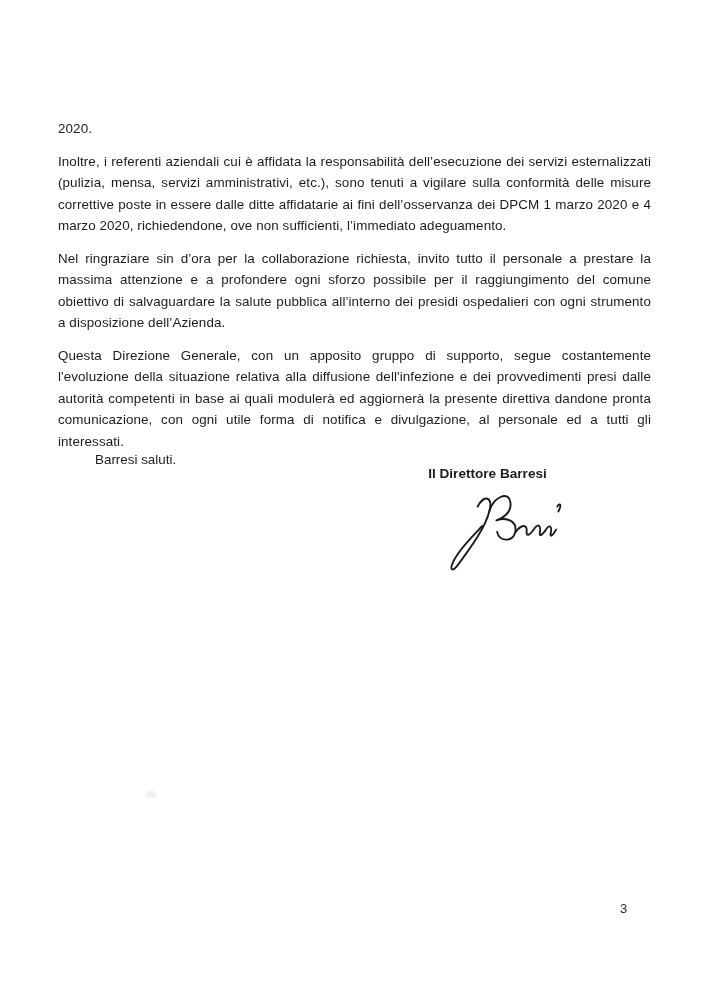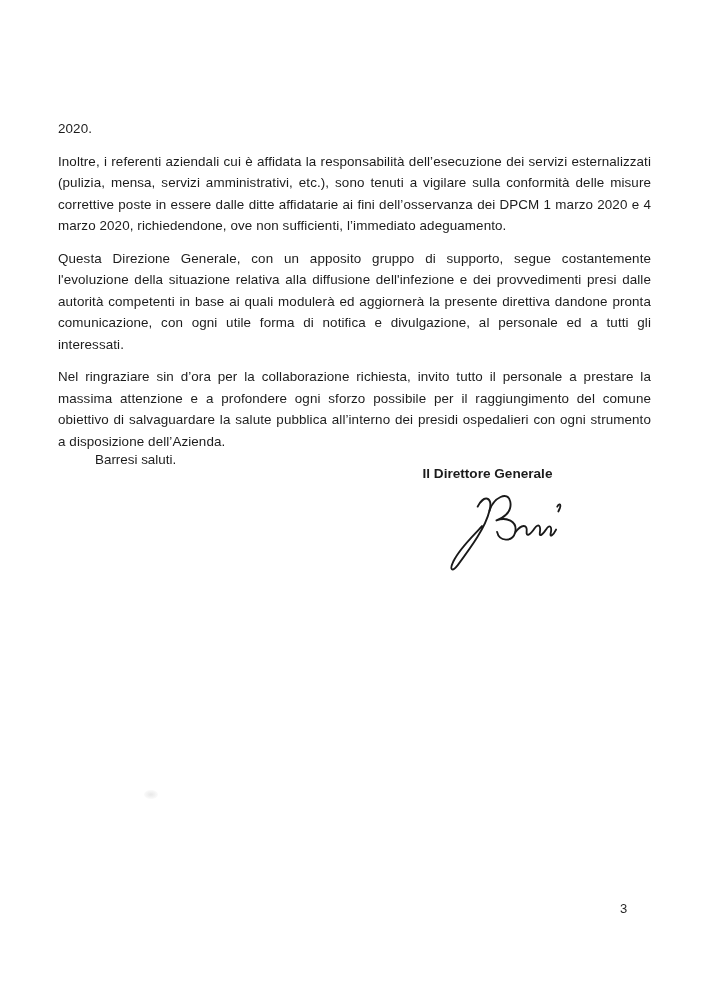--- a/index.html
+++ b/index.html
@@ -78,28 +78,28 @@
   }
 </style>
 </head>
 <body>
 
 <div class="page">
 
   <div class="content">
     <p class="fragment">2020.</p>
     <p>Inoltre, i referenti aziendali cui è affidata la responsabilità dell’esecuzione dei servizi esternalizzati (pulizia, mensa, servizi amministrativi, etc.), sono tenuti a vigilare sulla conformità delle misure correttive poste in essere dalle ditte affidatarie ai fini dell’osservanza dei DPCM 1 marzo 2020 e 4 marzo 2020, richiedendone, ove non sufficienti, l’immediato adeguamento.</p>
+    <p>Nel ringraziare sin d’ora per la collaborazione richiesta, invito tutto il personale a prestare la massima attenzione e a profondere ogni sforzo possibile per il raggiungimento del comune obiettivo di salvaguardare la salute pubblica all’interno dei presidi ospedalieri con ogni strumento a disposizione dell’Azienda.</p>
     <p>Questa Direzione Generale, con un apposito gruppo di supporto, segue costantemente l'evoluzione della situazione relativa alla diffusione dell'infezione e dei provvedimenti presi dalle autorità competenti in base ai quali modulerà ed aggiornerà la presente direttiva dandone pronta comunicazione, con ogni utile forma di notifica e divulgazione, al personale ed a tutti gli interessati.</p>
-    <p>Nel ringraziare sin d’ora per la collaborazione richiesta, invito tutto il personale a prestare la massima attenzione e a profondere ogni sforzo possibile per il raggiungimento del comune obiettivo di salvaguardare la salute pubblica all’interno dei presidi ospedalieri con ogni strumento a disposizione dell’Azienda.</p>
   </div>
 
   <div class="closing">Barresi saluti.</div>
 
   <div class="sig-block">
-    <div class="sig-title">Il Direttore Generale</div>
+    <div class="sig-title">Il Direttore Barresi</div>
     <div class="sig-scribble">
       <svg width="132" height="82" viewBox="0 0 160 100" fill="none" xmlns="http://www.w3.org/2000/svg">
         <g stroke="#1a1a1a" stroke-width="2.3" stroke-linecap="round" stroke-linejoin="round" fill="none">
           <path d="M 52 20 C 60 6, 72 8, 66 26 C 60 46, 42 68, 24 90 C 17 98, 13 96, 19 85 C 27 70, 44 56, 56 44"></path>
           <path d="M 66 26 C 72 10, 90 2, 92 16 C 94 30, 80 36, 74 38 C 86 34, 100 40, 96 54 C 92 66, 76 64, 74 52"></path>
           <path d="M 96 54 C 104 44, 112 44, 110 54 C 109 60, 114 58, 120 50 C 125 44, 128 47, 126 56 C 125 61, 129 59, 134 52 C 138 46, 142 48, 139 58 C 138 62, 142 60, 146 53"></path>
           <path d="M 149 25 C 151 21, 154 22, 152 27 L 150 31"></path>
         </g>
       </svg>
     </div>

